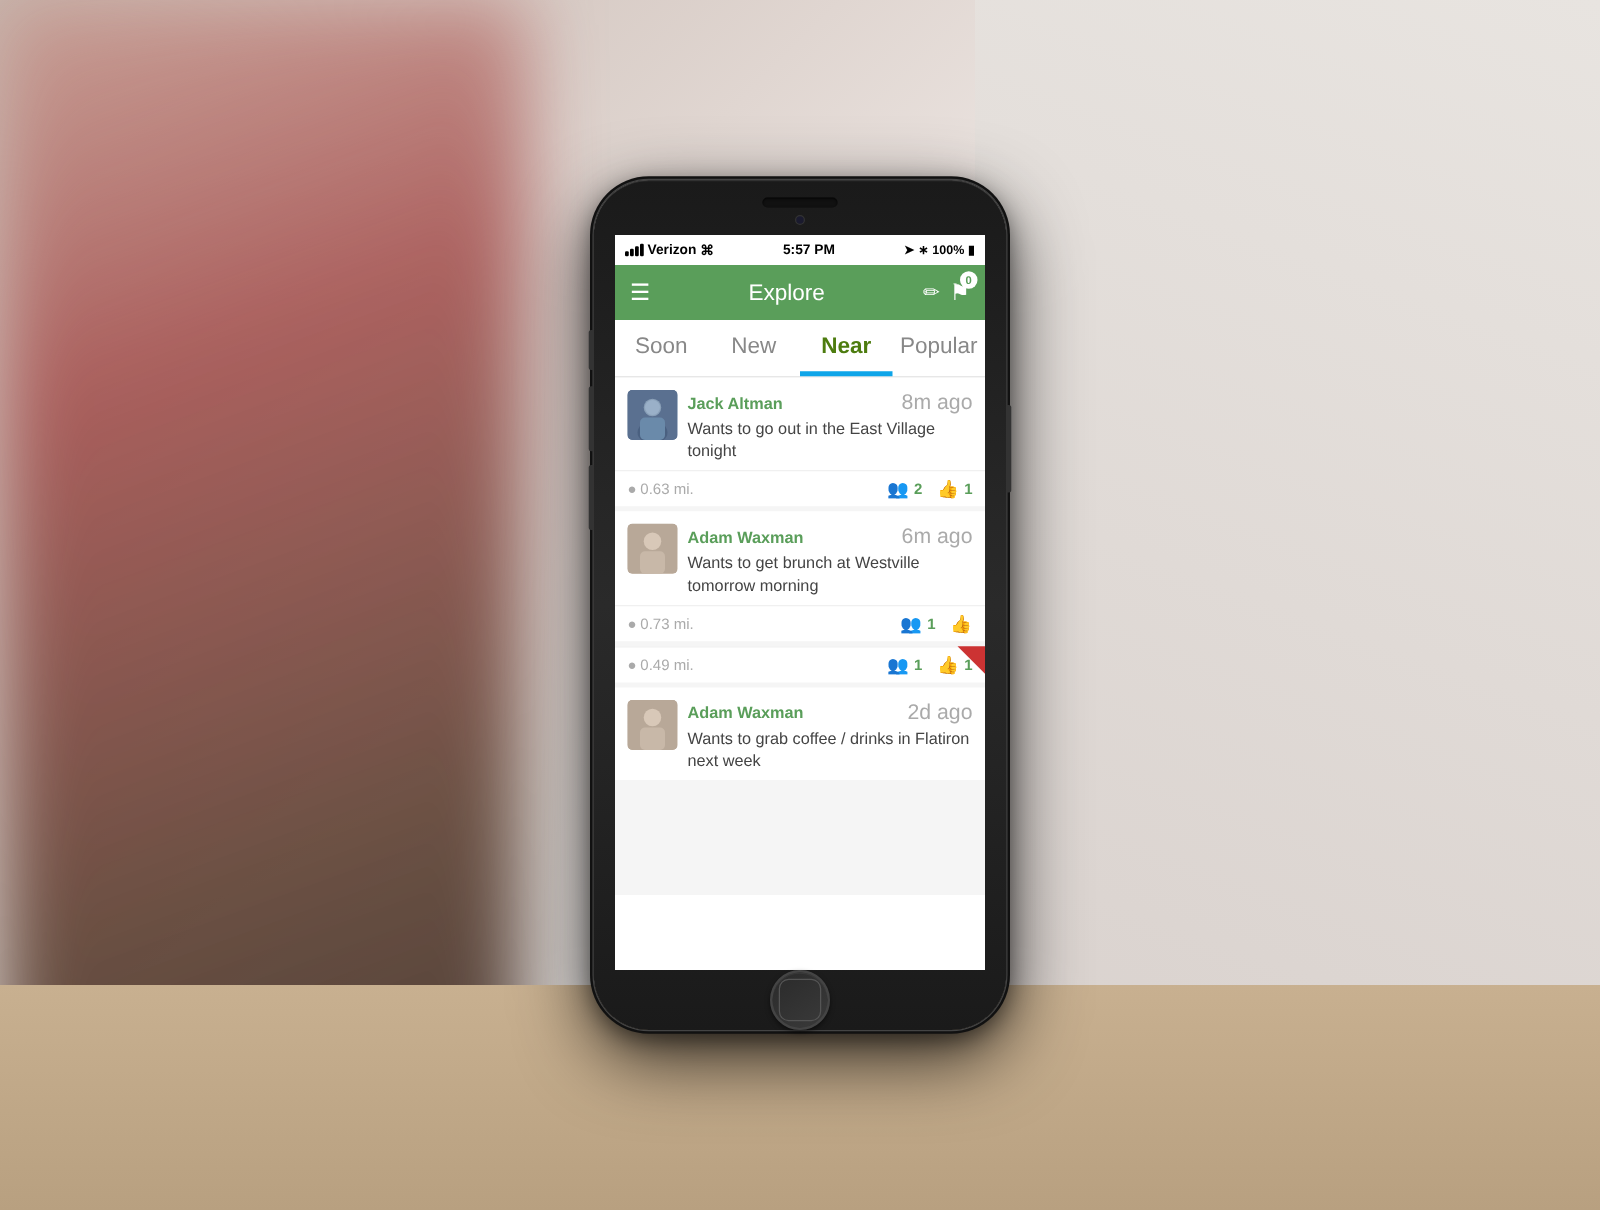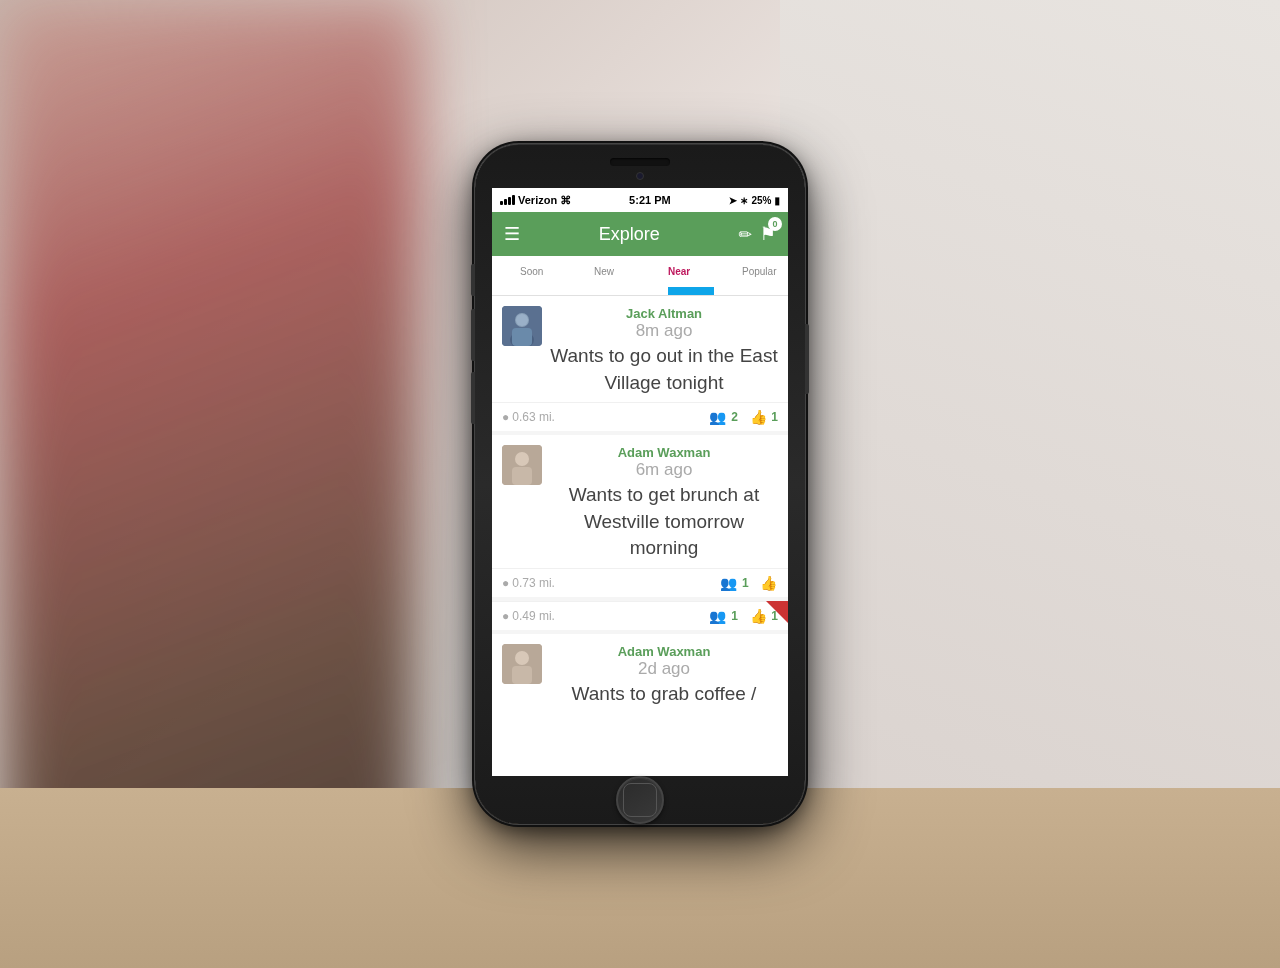--- a/index.html
+++ b/index.html
@@ -203,31 +203,30 @@
     }
 
     
     .tabs {
       display: flex;
       border-bottom: 1px solid #e0e0e0;
       background: #fff;
     }
     .tab {
       flex: 1;
-      text-align: left;
+      text-align: center;
       padding: 10px 0;
-      font-size: 10px;
+      font-size: 18px;
       color: #888;
       cursor: pointer;
       border-bottom: 2px solid transparent;
-      margin-left: 28px;
     }
     .tab.active {
-      color: #be185d;
-      border-bottom: 8px solid #0ea5e9;
+      color: #4d7c0f;
+      border-bottom: 4px solid #0ea5e9;
       font-weight: 600;
     }
 
     
     .feed {
       background: #f5f5f5;
       overflow: hidden;
       height: calc(526px - 24px - 44px - 44px);
     }
 
@@ -261,39 +260,37 @@
 
     .post-content {
       flex: 1;
     }
 
     .post-meta {
       display: flex;
       justify-content: space-between;
       align-items: center;
       margin-bottom: 2px;
-      flex-direction: column;
     }
 
     .post-author {
       color: #5a9e5a;
       font-size: 13px;
       font-weight: 600;
     }
 
     .post-time {
       color: #aaa;
       font-size: 17px;
     }
 
     .post-text {
       color: #444;
-      font-size: 19px;
+      font-size: 13px;
       line-height: 1.4;
-      text-align: center;
     }
 
     .post-footer {
       display: flex;
       align-items: center;
       padding: 6px 10px;
       border-top: 1px solid #f0f0f0;
       gap: 0;
     }
 
@@ -405,25 +402,25 @@
       <div class="status-left">
         <div class="signal-bars">
           <div class="signal-bar" style="height:4px"></div>
           <div class="signal-bar" style="height:6px"></div>
           <div class="signal-bar" style="height:8px"></div>
           <div class="signal-bar" style="height:10px"></div>
         </div>
         <span>Verizon</span>
         <span>⌘</span>
       </div>
-      <div class="status-center">5:21 PM</div>
+      <div class="status-center">5:57 PM</div>
       <div class="status-right">
         <span>➤</span>
         <span>∗</span>
-        <span>25%</span>
+        <span>100%</span>
         <span>▮</span>
       </div>
     </div>
 
     <div class="nav-bar">
       <div class="nav-left">
         <span class="nav-icon">☰</span>
       </div>
       <span class="nav-title">Explore</span>
       <div class="nav-right">

